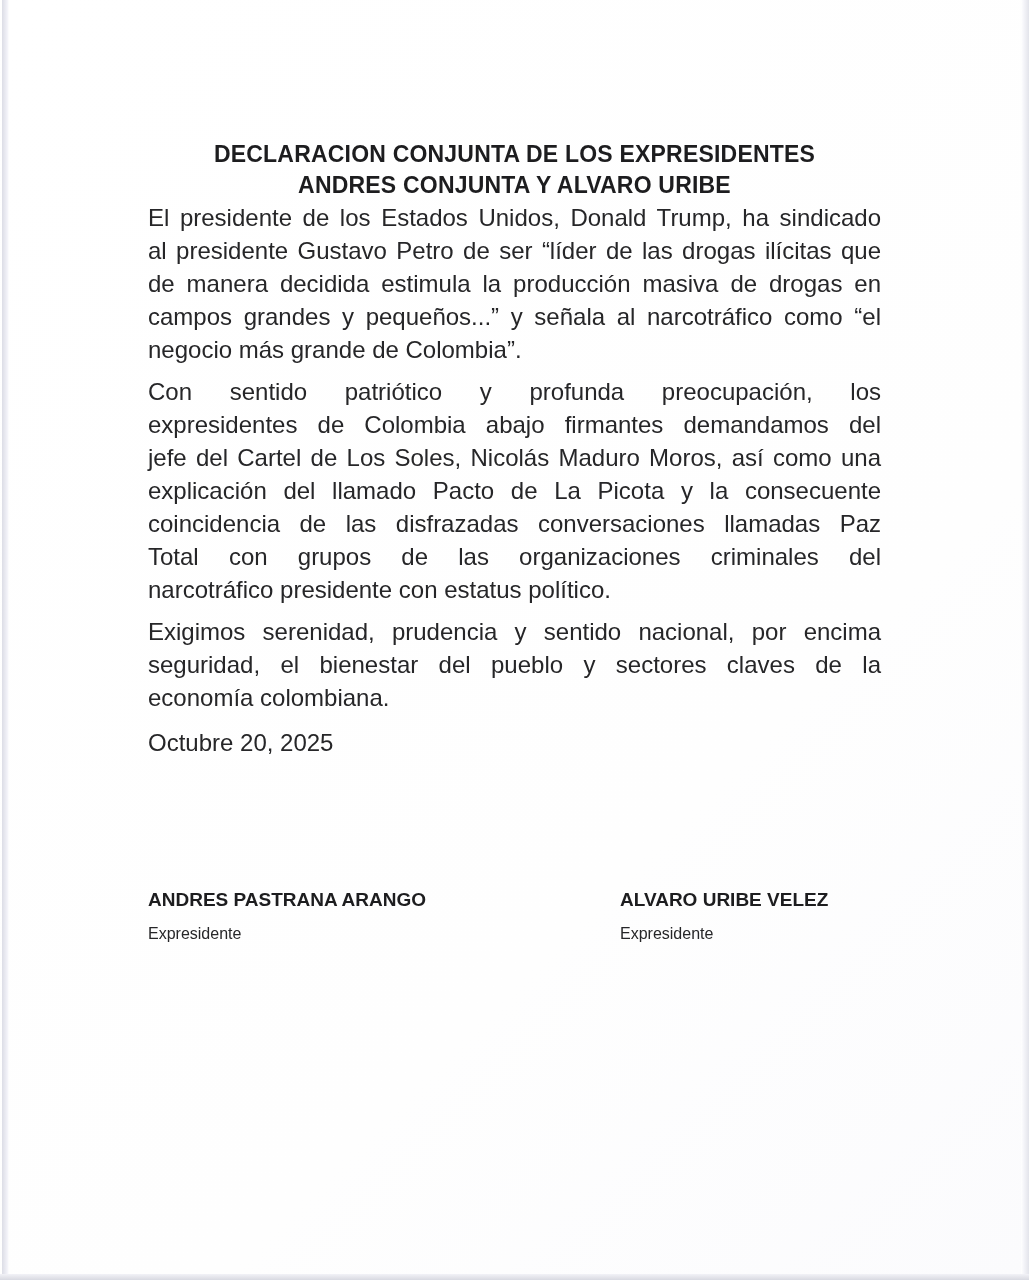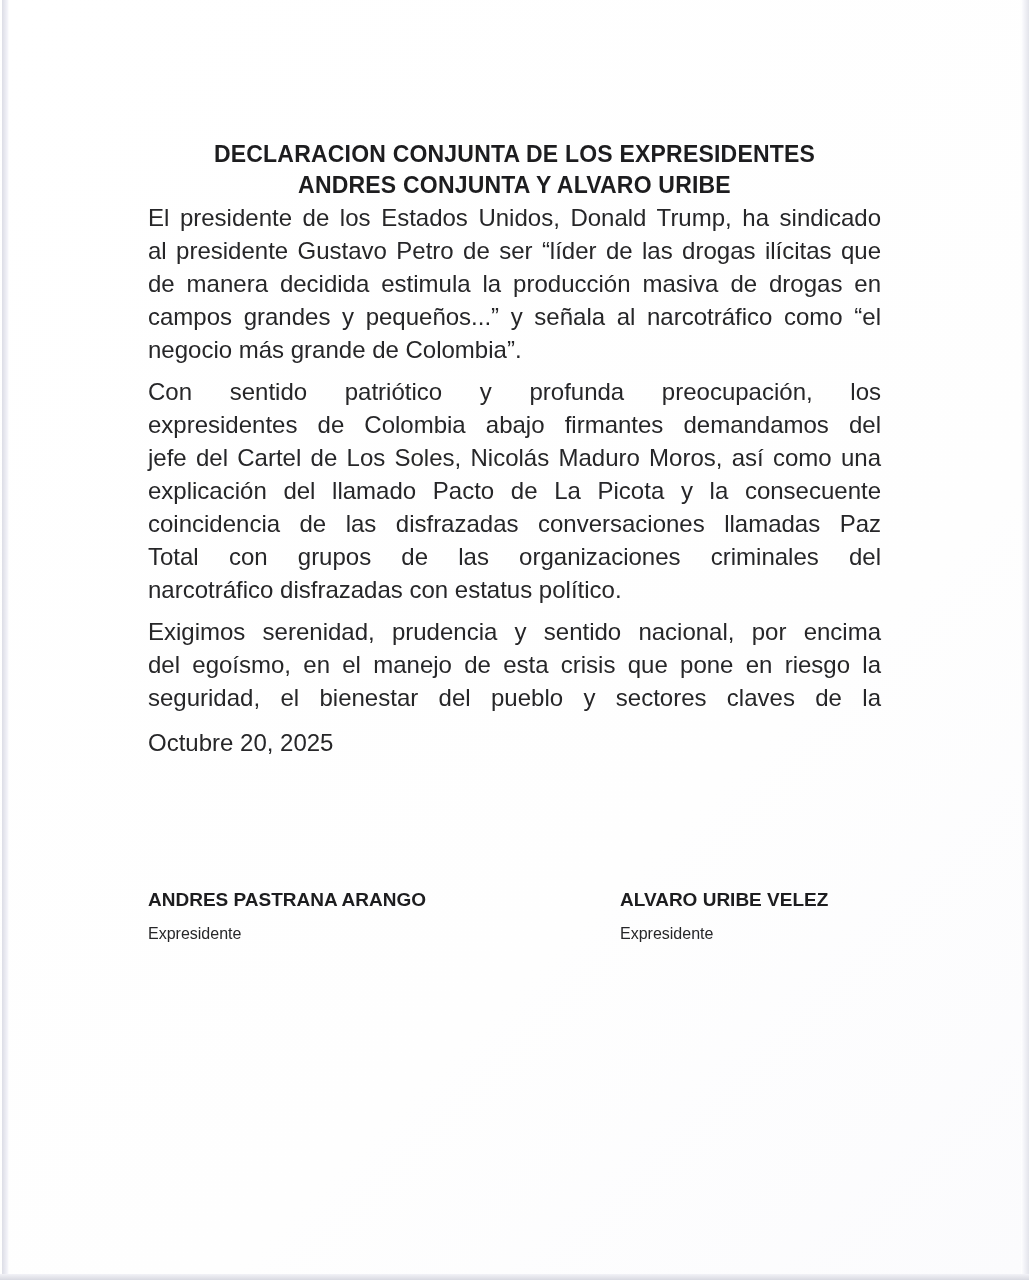--- a/index.html
+++ b/index.html
@@ -116,26 +116,26 @@
           <div class="line">campos grandes y pequeños...” y señala al narcotráfico como “el</div>
           <div class="line last">negocio más grande de Colombia”.</div>
         </div>
         <div class="para">
           <div class="line">Con sentido patriótico y profunda preocupación, los</div>
           <div class="line">expresidentes de Colombia abajo firmantes demandamos del</div>
           <div class="line">jefe del Cartel de Los Soles, Nicolás Maduro Moros, así como una</div>
           <div class="line">explicación del llamado Pacto de La Picota y la consecuente</div>
           <div class="line">coincidencia de las disfrazadas conversaciones llamadas Paz</div>
           <div class="line">Total con grupos de las organizaciones criminales del</div>
-          <div class="line last">narcotráfico disfrazadas con estatus político.</div>
+          <div class="line last">narcotráfico presidente con estatus político.</div>
         </div>
         <div class="para">
           <div class="line">Exigimos serenidad, prudencia y sentido nacional, por encima</div>
-          <div class="line">del egoísmo, en el manejo de esta crisis que pone en riesgo la</div>
           <div class="line">seguridad, el bienestar del pueblo y sectores claves de la</div>
+          <div class="line last">economía colombiana.</div>
         </div>
       </div>
 
     <div class="date">Octubre 20, 2025</div>
 
     <div class="sigs" id="signatures">
         <div class="sig">
           <div class="name">ANDRES PASTRANA ARANGO</div>
           <div class="role">Expresidente</div>
         </div>

